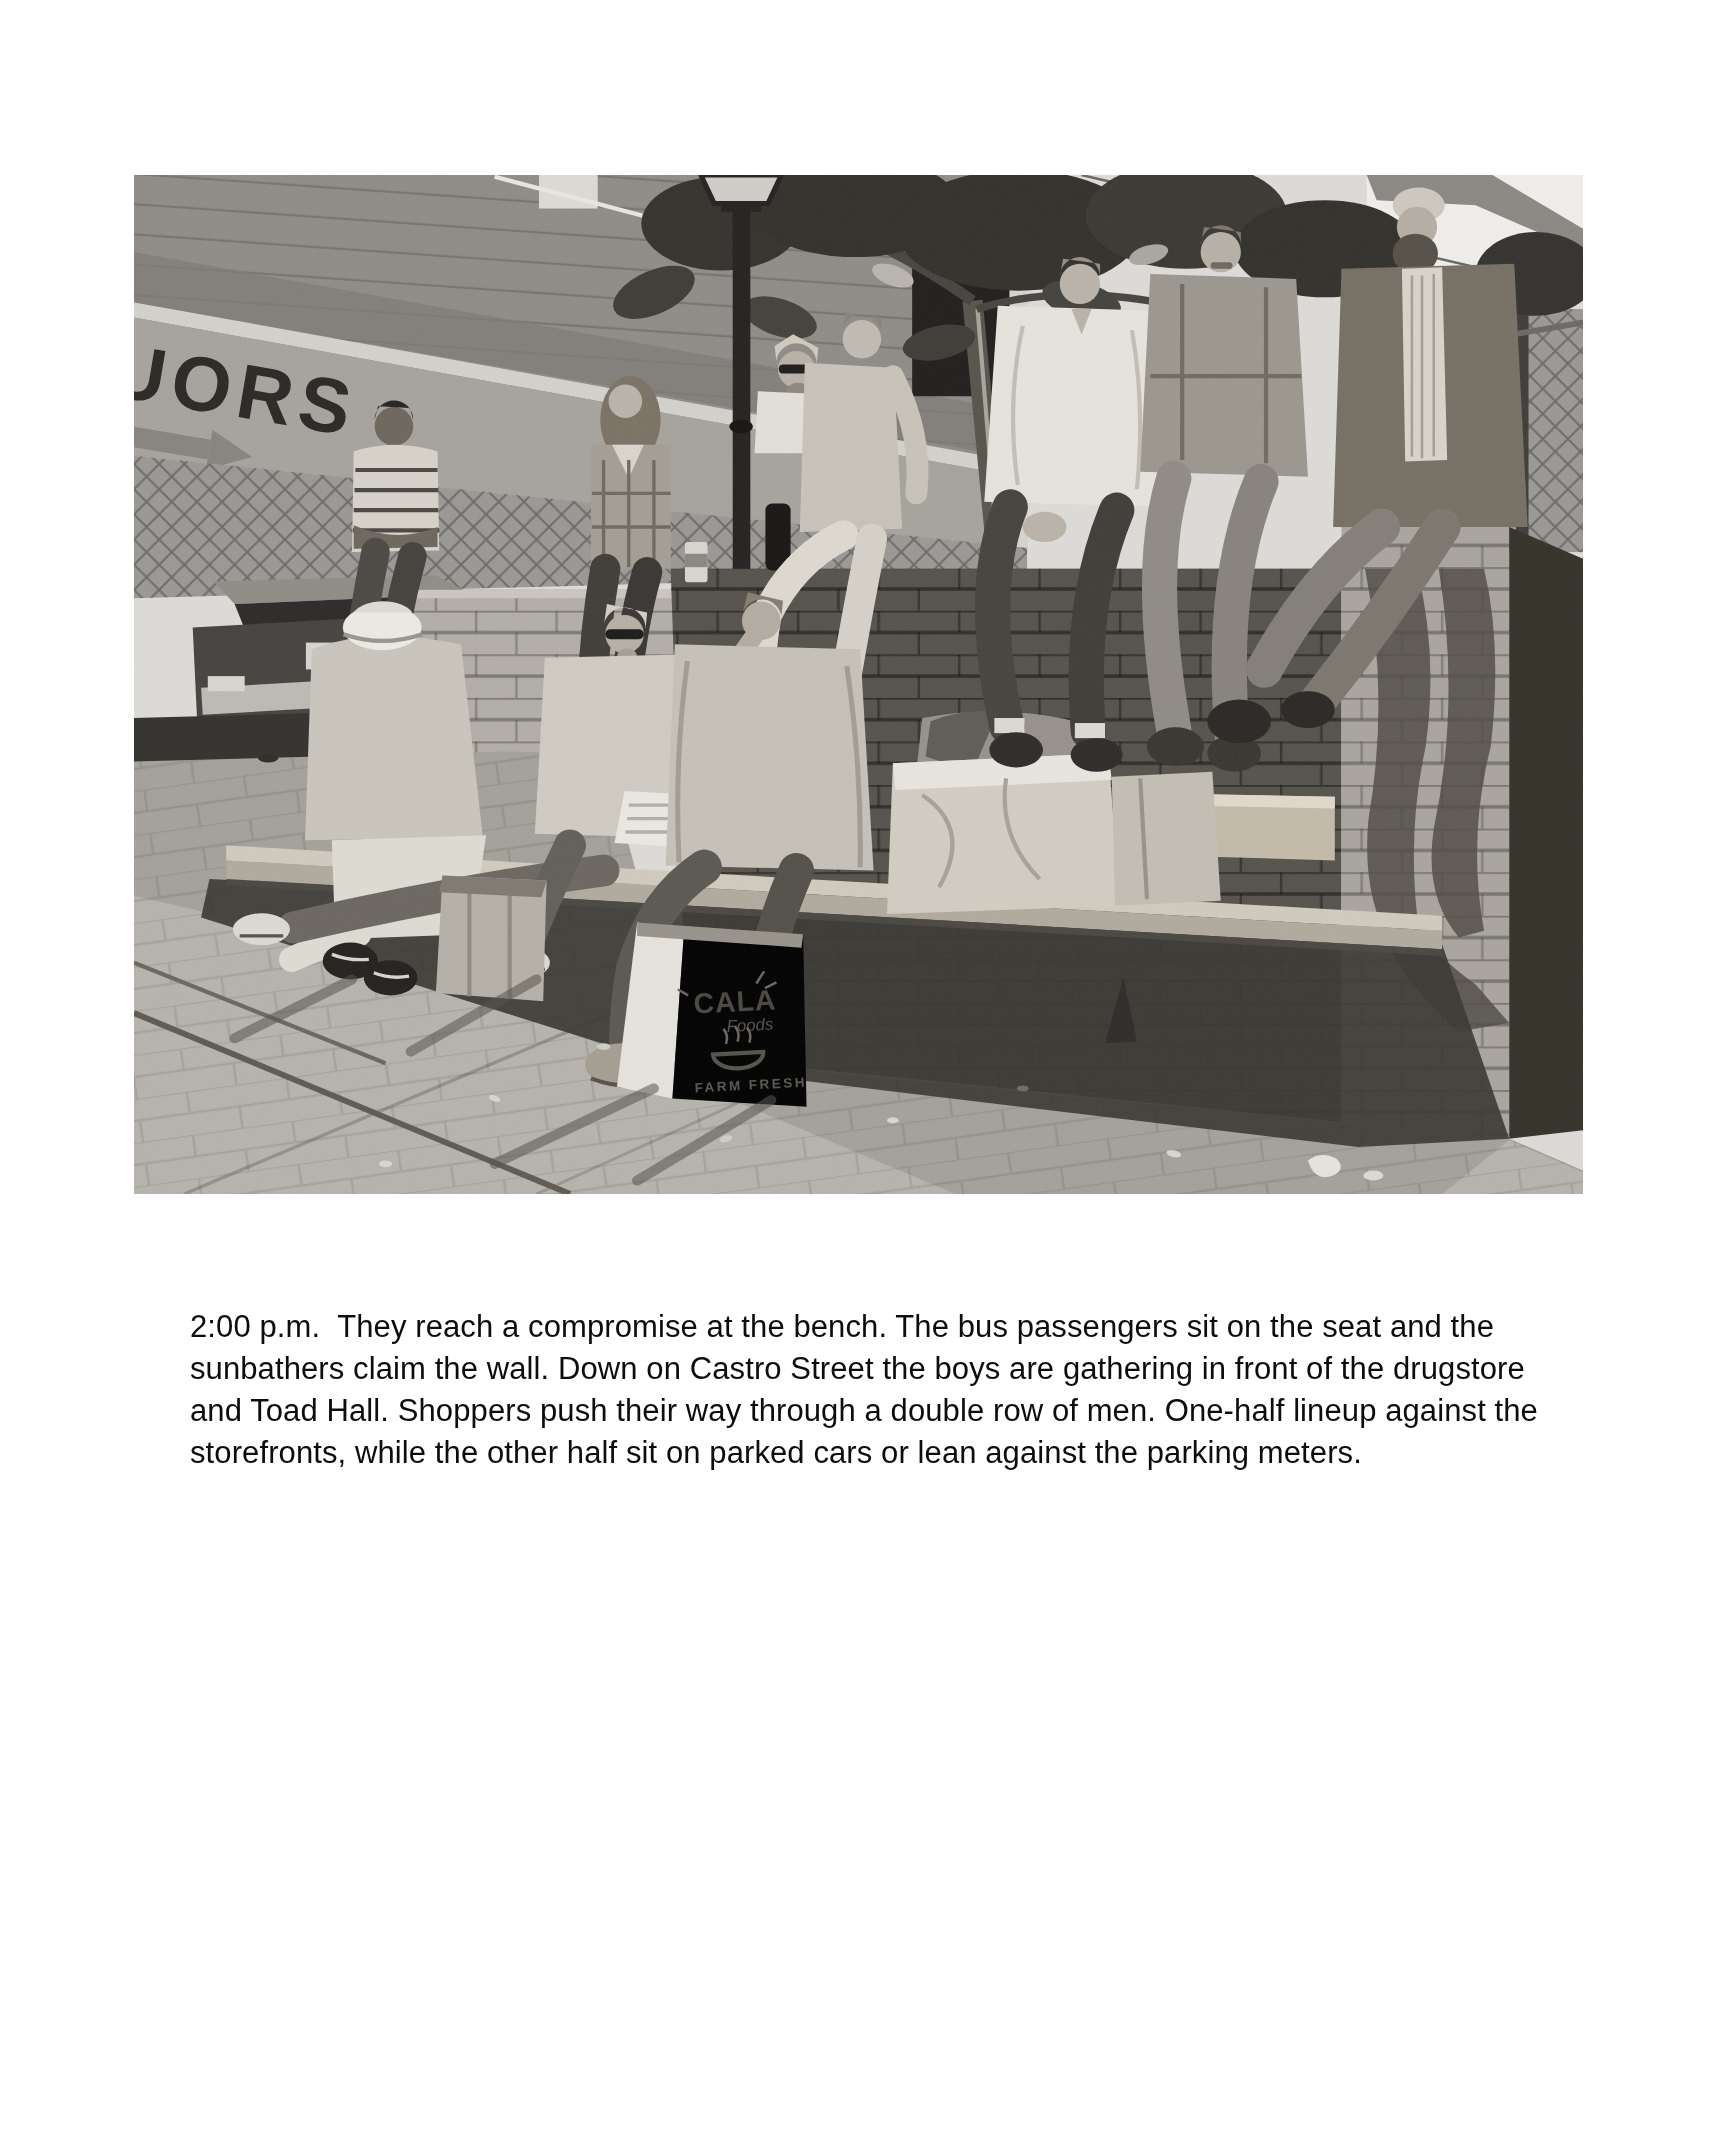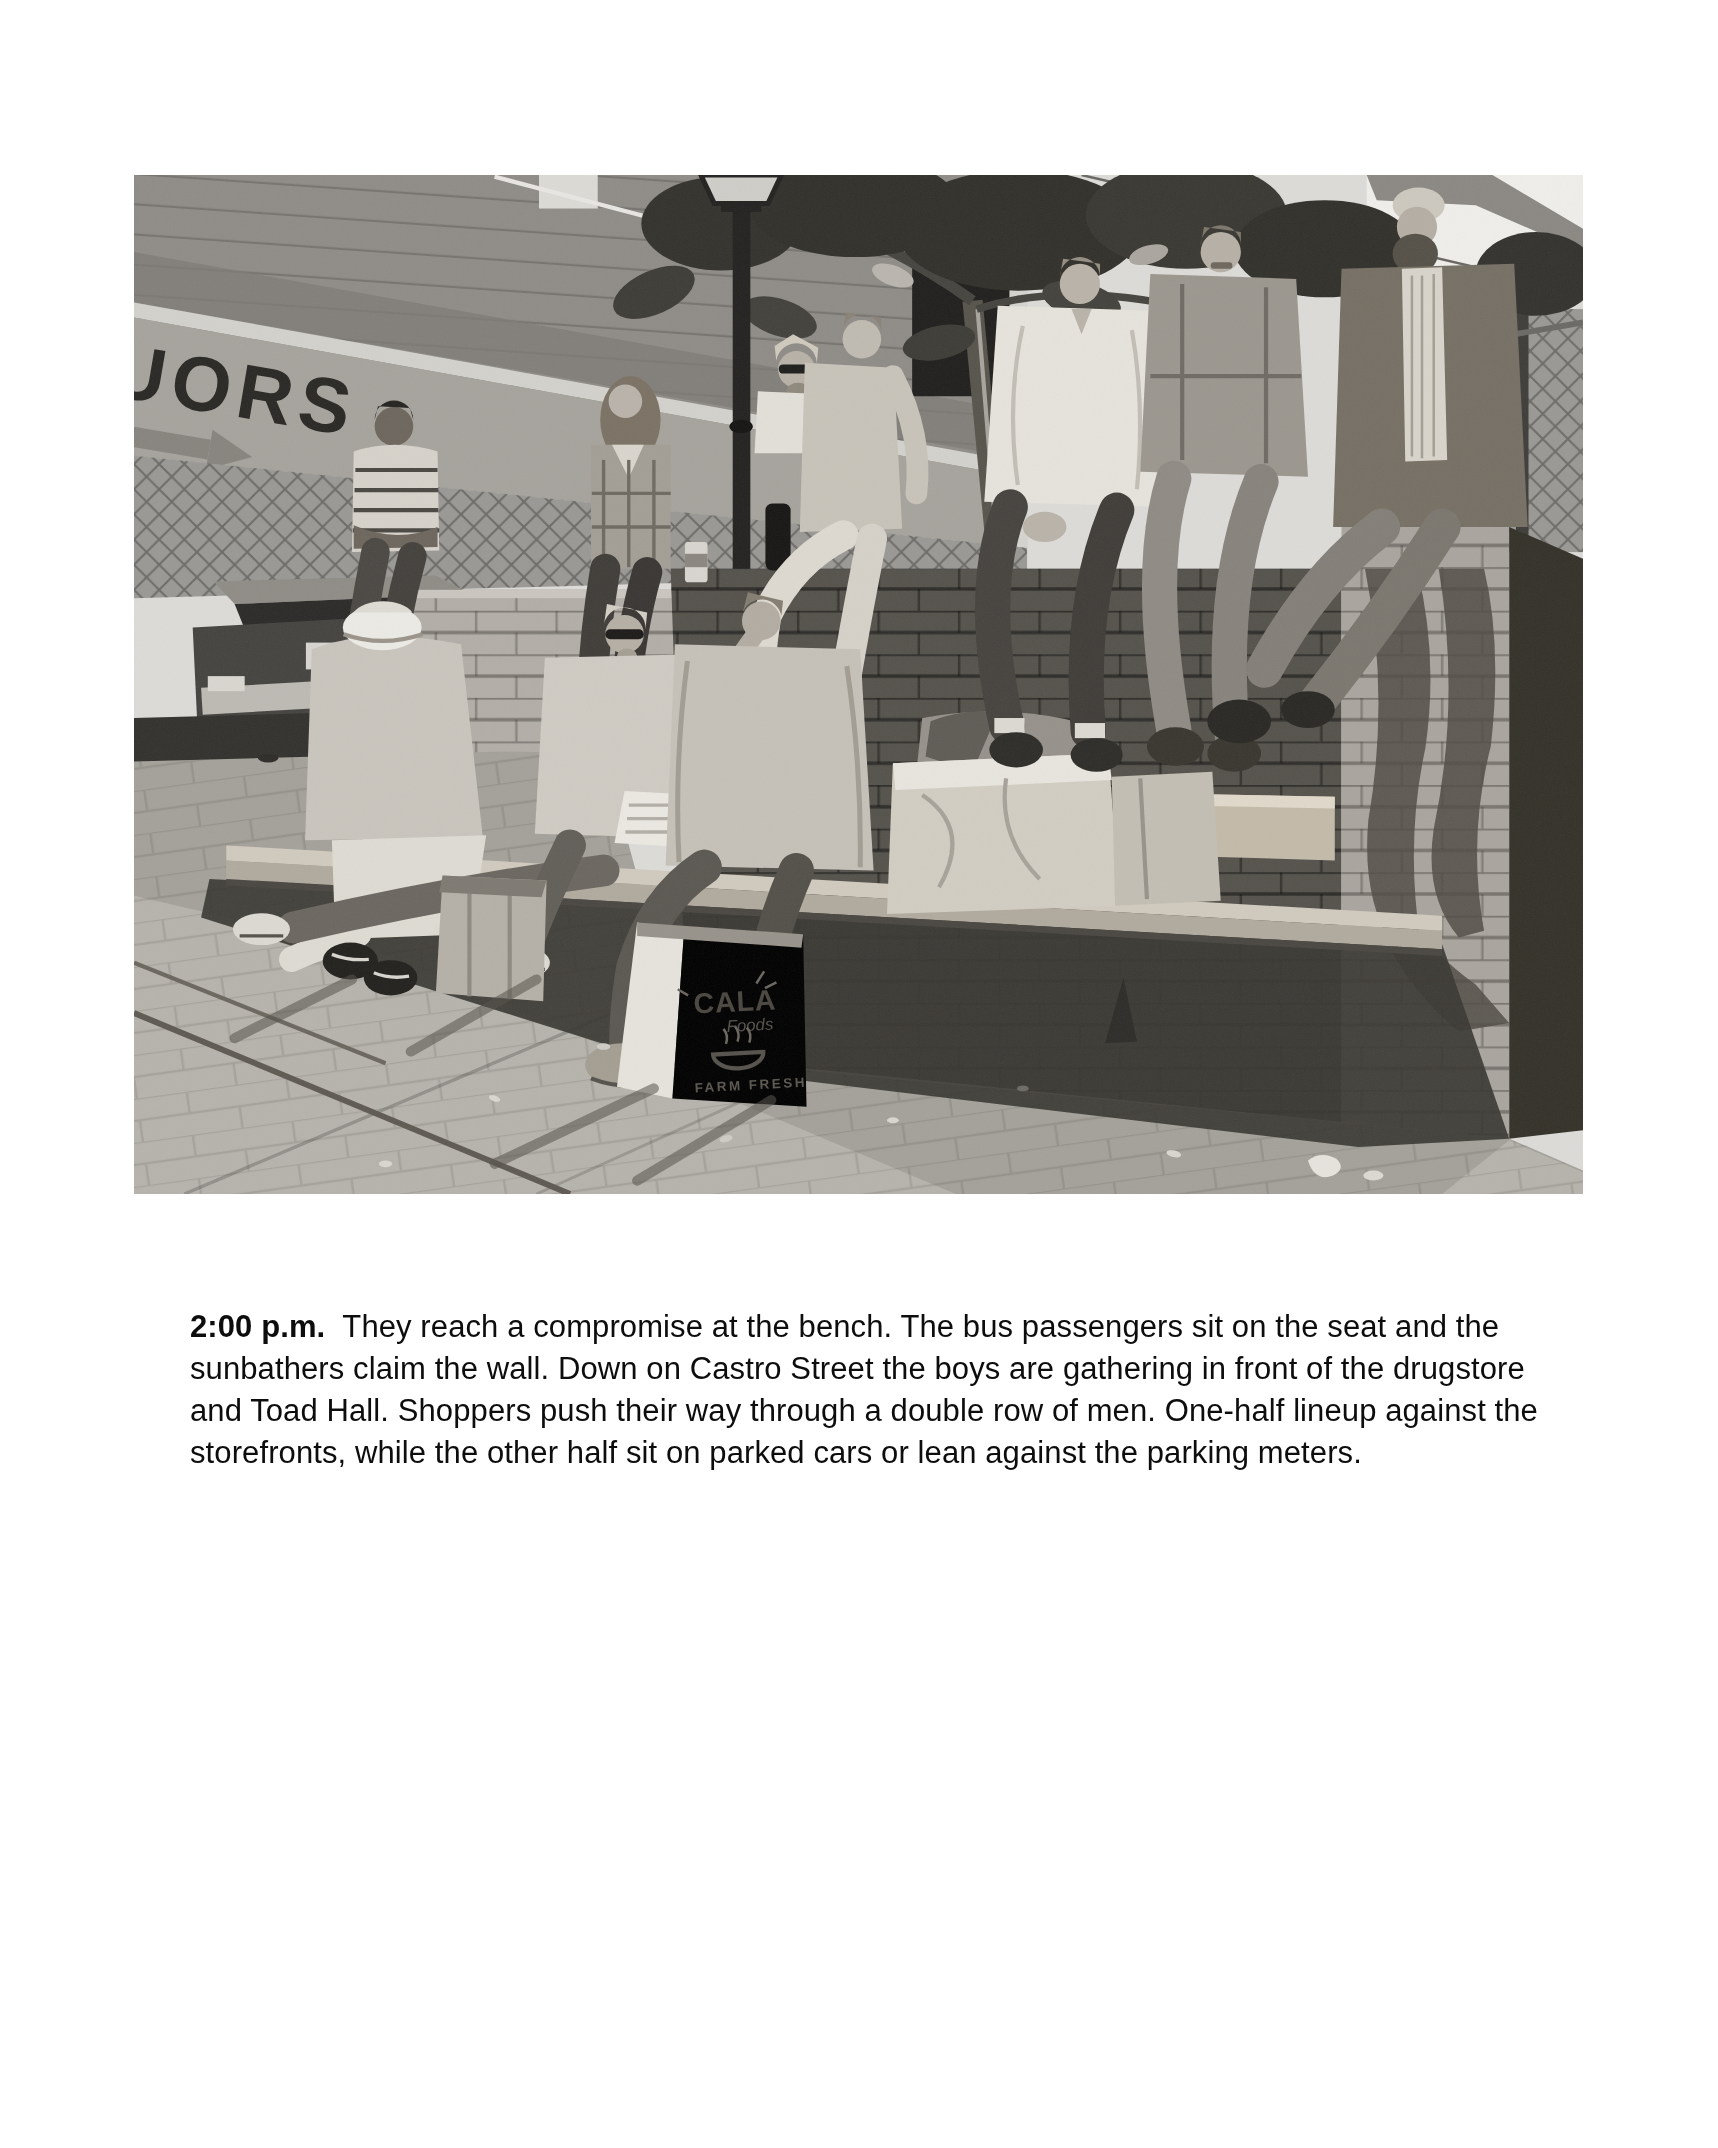--- a/index.html
+++ b/index.html
@@ -21,21 +21,21 @@
   .caption {
     position: absolute;
     left: 190px; top: 1306px;
     width: 1358px;
     margin: 0;
     font-size: 31px;
     line-height: 42px;
     color: #0d0d0d;
     letter-spacing: 0.1px;
   }
-  .caption strong { font-weight: 700; margin-right: 0.55em; }
+  .caption strong { font-weight: 400; margin-right: 0.55em; }
 </style>
 </head>
 <body>
 
 <div class="page">
 
   <div class="photo">
     <svg viewBox="0 0 1728 1216" preserveAspectRatio="none">
       <defs>
         <pattern id="clap" width="60" height="36" patternUnits="userSpaceOnUse" patternTransform="rotate(4)">

